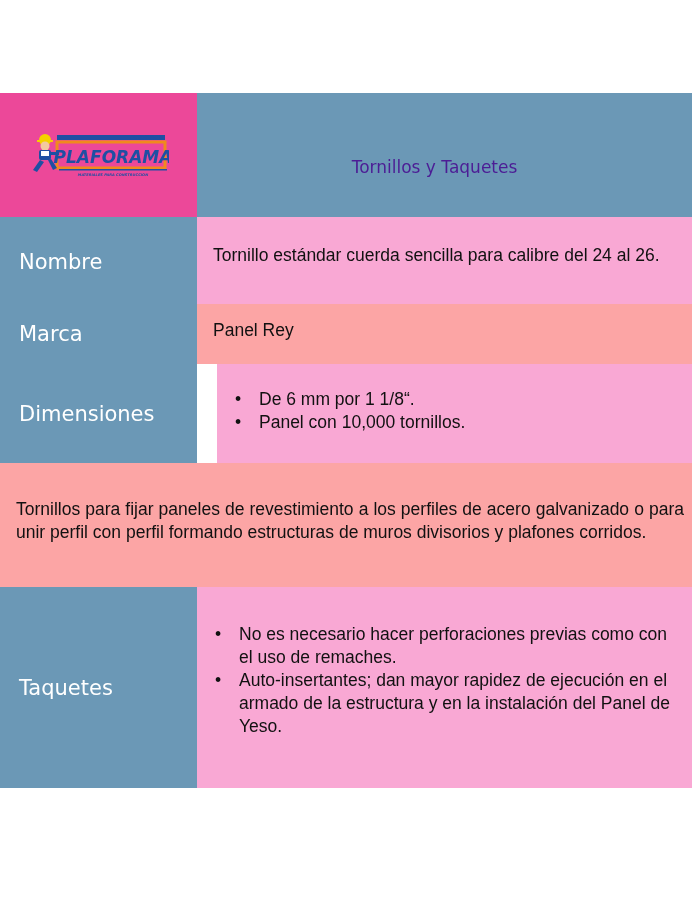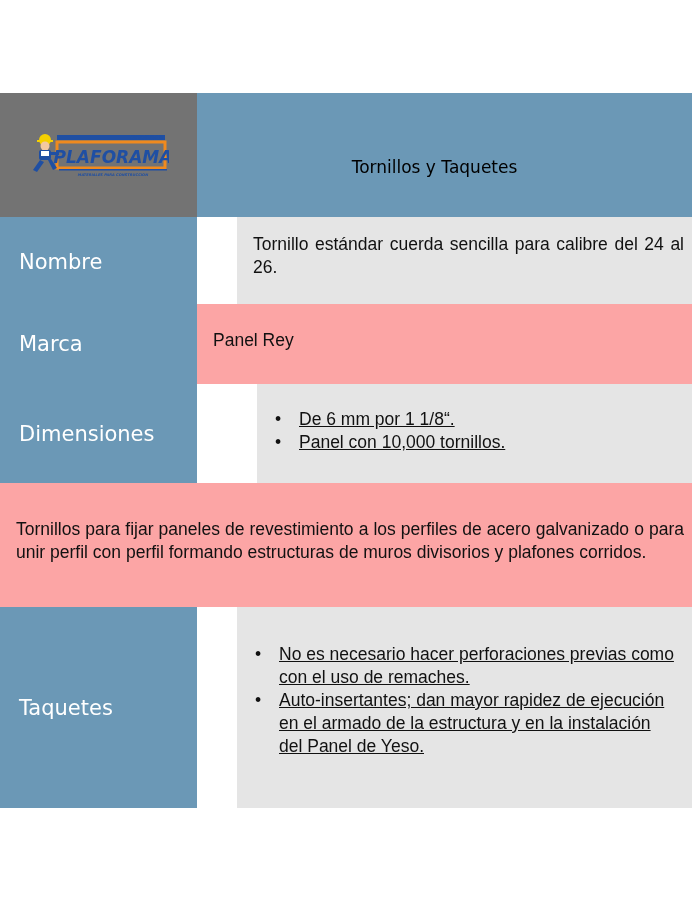--- a/index.html
+++ b/index.html
@@ -1,29 +1,29 @@
 <!DOCTYPE html>
 <html><head>
 <meta charset="utf-8">
 <style>
   html, body { margin:0; padding:0; background:#ffffff; }
   body { width:700px; height:903px; position:relative; overflow:hidden; font-family:"Liberation Sans", sans-serif; }
   .table { position:absolute; left:0; top:93px; width:692px; }
   .row { display:flex; width:692px; }
   .lab { width:197px; background:#6b98b6; color:#ffffff; font-family:"DejaVu Sans", sans-serif; font-size:21px; display:flex; align-items:center; padding-left:19px; box-sizing:border-box; }
   .val { flex:1; box-sizing:border-box; padding:0 8px 0 16px; font-size:17.5px; line-height:23px; color:#111; display:flex; flex-direction:column; justify-content:center; }
-  .val.white { background:#e5e5e5;margin-left:40px; }
+  .val.white { background:#f9a8d4; }
   .val.gray { background:#fca5a5; }
   .just { text-align:justify; }
-  ul.bul { margin:0; padding:0; list-style:none;text-decoration:underline; }
+  ul.bul { margin:0; padding:0; list-style:none; }
   ul.bul li { position:relative; padding-left:26px; }
   ul.bul li::before { content:"\2022"; position:absolute; left:2px; top:0; }
-  .logo-cell { width:197px; height:124px; background:#737373; display:flex; align-items:center; justify-content:center; }
+  .logo-cell { width:197px; height:124px; background:#ec4899; display:flex; align-items:center; justify-content:center; }
   .title-cell { flex:1; height:124px; background:#6b98b6; display:flex; align-items:center; justify-content:center; }
-  .title-cell span { color:#000000; font-family:"DejaVu Sans", sans-serif; font-size:17px; margin-top:24px; margin-left:-20px; }
+  .title-cell span { color:#4c1d95; font-family:"DejaVu Sans", sans-serif; font-size:17px; margin-top:24px; margin-left:-20px; }
 </style>
 </head>
 <body>
 
 <div class="table">
 
   <div class="row">
     <div class="logo-cell">
       <svg width="140" height="46" viewBox="0 0 140 46">
 
@@ -52,21 +52,21 @@
     </div>
   </div>
 
   <div class="row" style="height:87px;">
     <div class="lab" style="padding-top:2px;">Nombre</div>
     <div class="val white">
       <div class="just" style="margin-top:-10px;">Tornillo estándar cuerda sencilla para calibre del 24 al 26.</div>
     </div>
   </div>
 
-  <div class="row" style="height:80px;">
+  <div class="row" style="height:60px;">
     <div class="lab">Marca</div>
     <div class="val gray">
       <div style="margin-top:-8px;">Panel Rey</div>
     </div>
   </div>
 
   <div class="row" style="height:99px;gap:20px;">
     <div class="lab">Dimensiones</div>
     <div class="val white">
       <ul class="bul" style="margin-top:-6px;">

